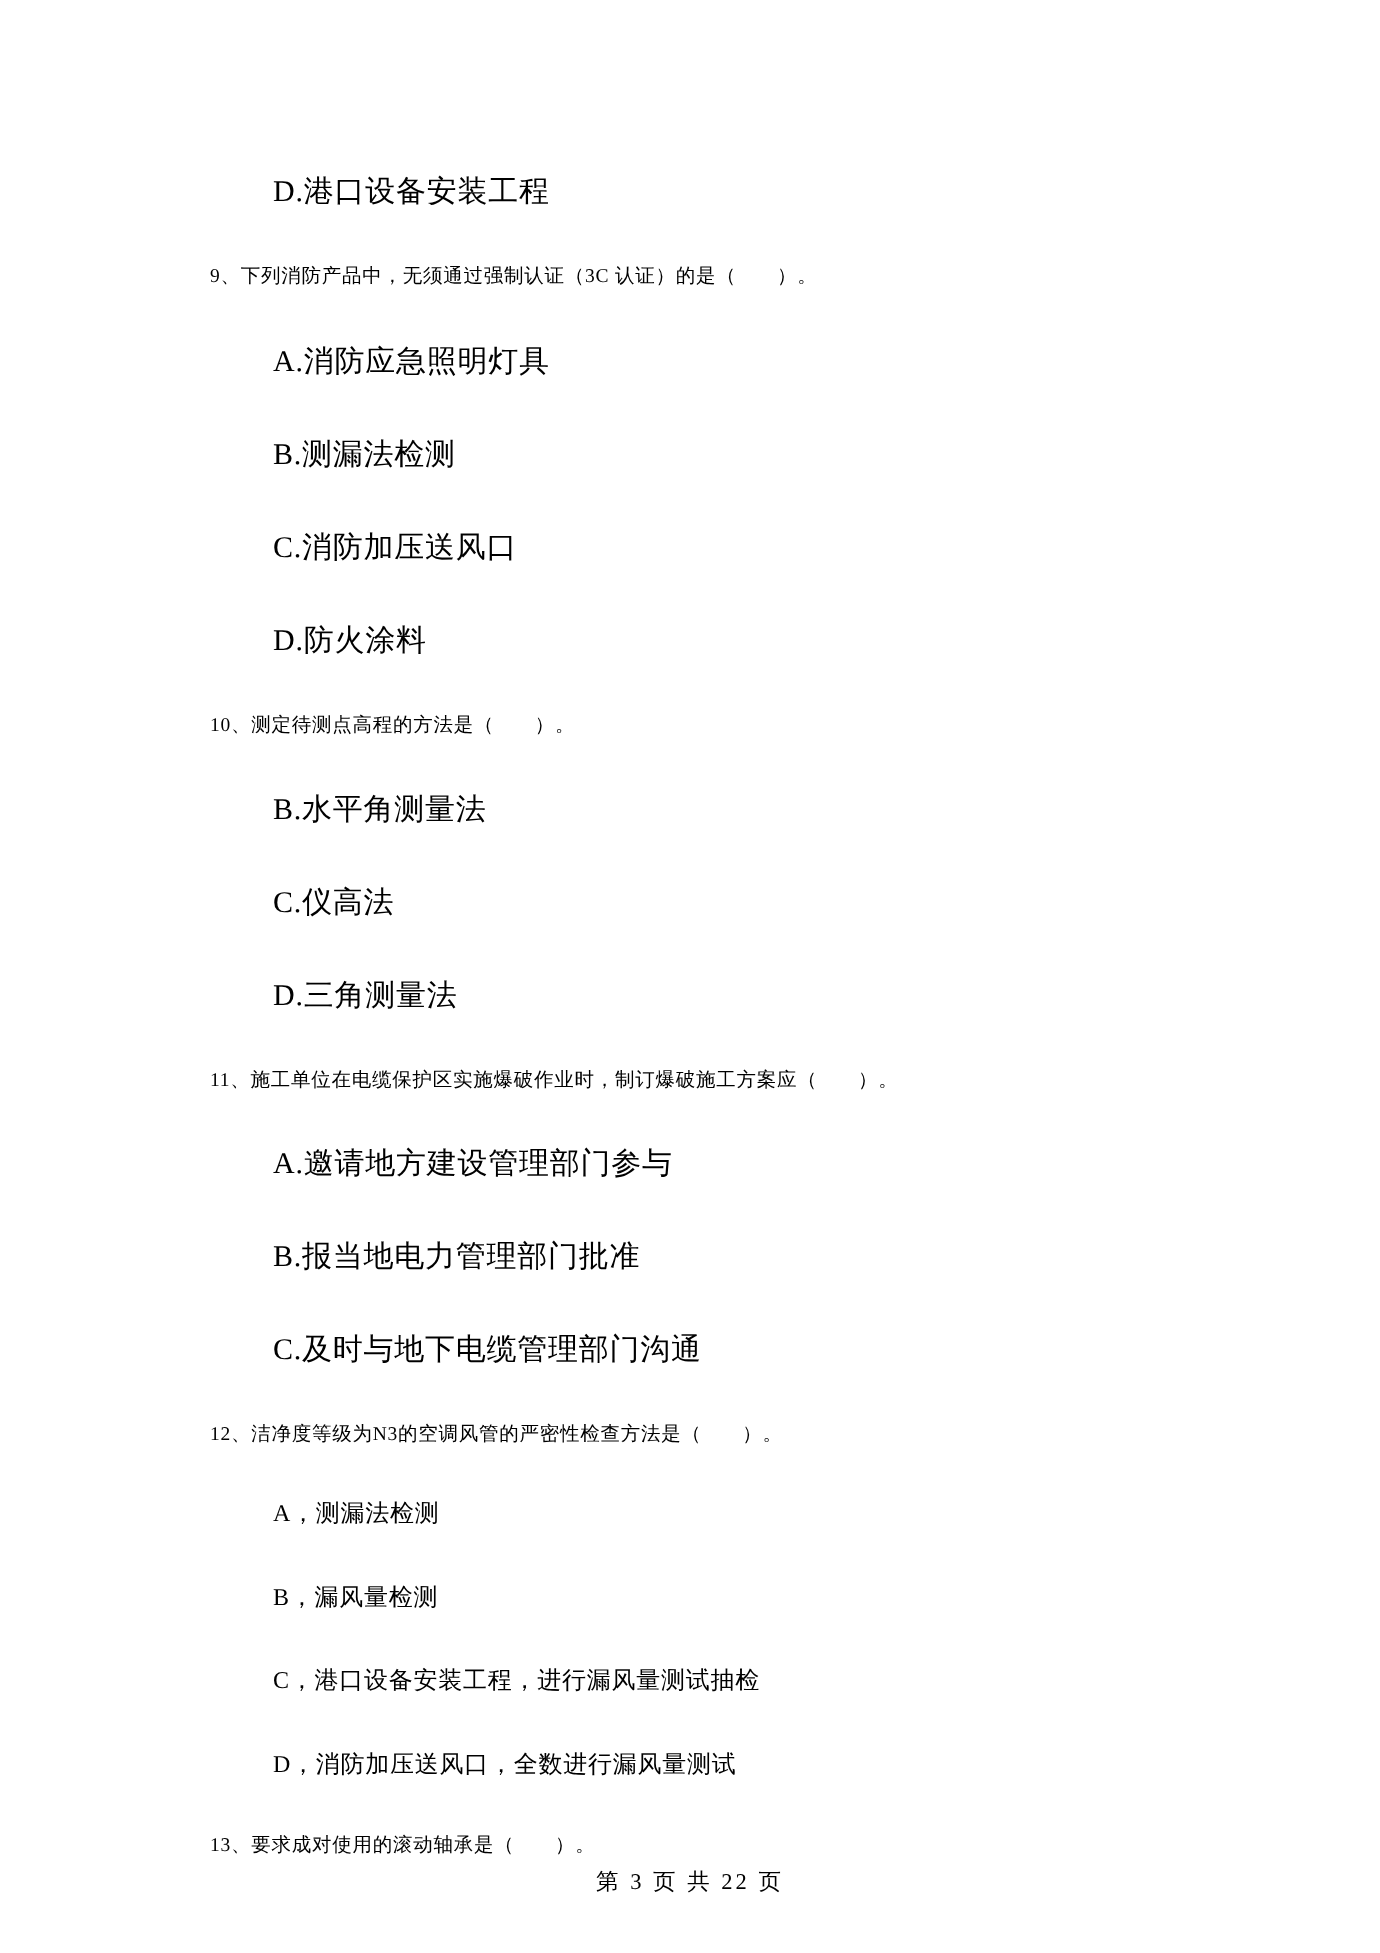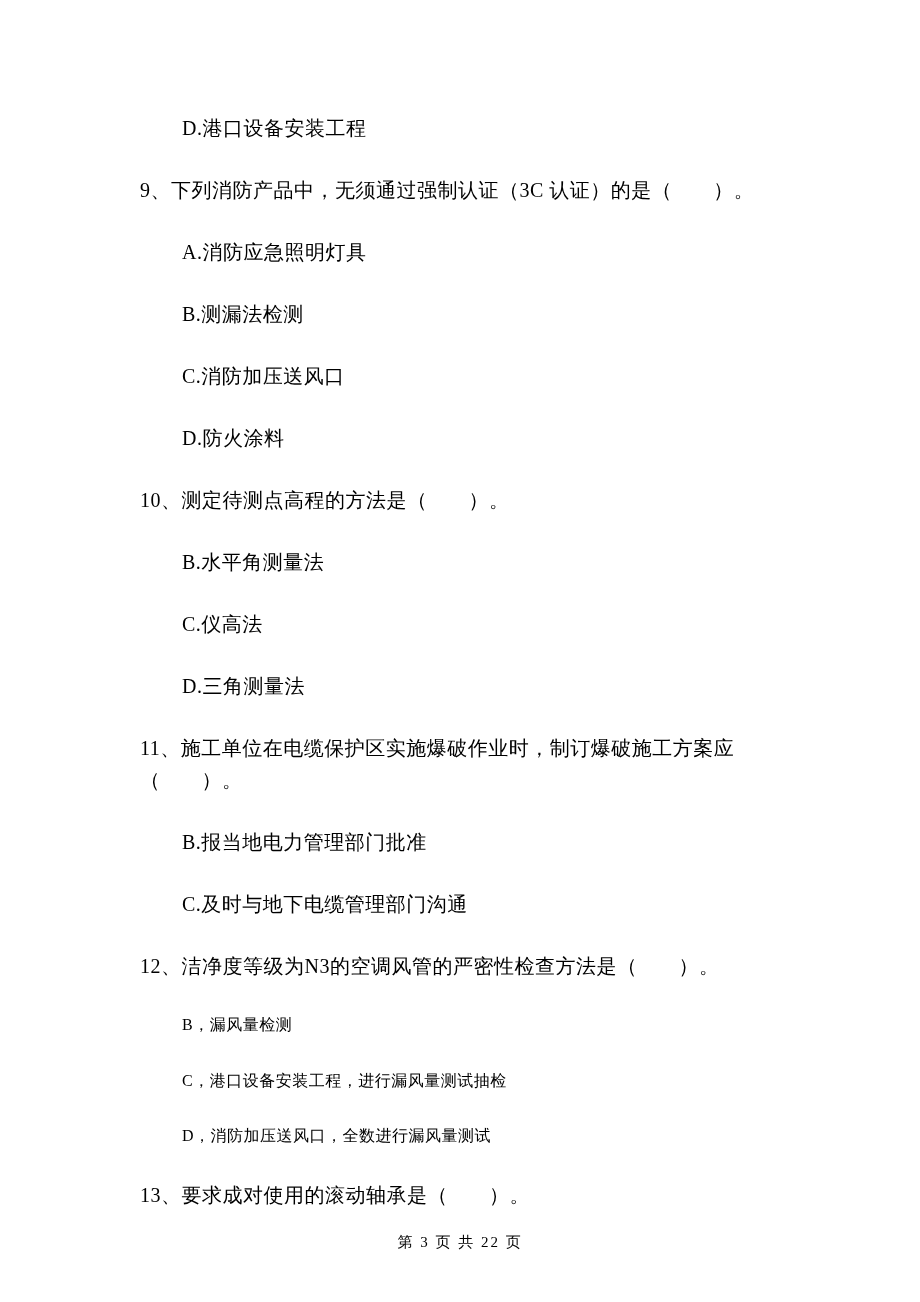--- a/index.html
+++ b/index.html
@@ -19,28 +19,28 @@
       padding-left: 42px;
       letter-spacing: 0.5px;
     }
     .option-line-q12 {
       font-size: 16px;
       margin-bottom: 30px;
       padding-left: 42px;
       letter-spacing: 0.5px;
     }
     .question-line {
-      font-size: 20px;
+      font-size: 13px;
       margin-bottom: 30px;
       padding-left: 0;
       letter-spacing: 0.5px;
     }
     .footer {
       position: absolute;
-      bottom: 50px;
+      bottom: 38px;
       left: 0;
       width: 920px;
       text-align: center;
       font-size: 15px;
       letter-spacing: 2px;
     }
   </style>
 </head>
 <body>
 
@@ -52,24 +52,26 @@
   <div class="option-line">B.测漏法检测</div>
   <div class="option-line">C.消防加压送风口</div>
   <div class="option-line">D.防火涂料</div>
 
   <div class="question-line">10、测定待测点高程的方法是（　　）。</div>
   <div class="option-line">B.水平角测量法</div>
   <div class="option-line">C.仪高法</div>
   <div class="option-line">D.三角测量法</div>
 
   <div class="question-line">11、施工单位在电缆保护区实施爆破作业时，制订爆破施工方案应（　　）。</div>
+  <div class="option-line">A.邀请地方建设管理部门参与</div>
   <div class="option-line">B.报当地电力管理部门批准</div>
   <div class="option-line">C.及时与地下电缆管理部门沟通</div>
 
   <div class="question-line">12、洁净度等级为N3的空调风管的严密性检查方法是（　　）。</div>
+  <div class="option-line-q12">A，测漏法检测</div>
   <div class="option-line-q12">B，漏风量检测</div>
   <div class="option-line-q12">C，港口设备安装工程，进行漏风量测试抽检</div>
   <div class="option-line-q12">D，消防加压送风口，全数进行漏风量测试</div>
 
   <div class="question-line">13、要求成对使用的滚动轴承是（　　）。</div>
 
 </div>
 
 <div class="footer">第 3 页 共 22 页</div>
 

